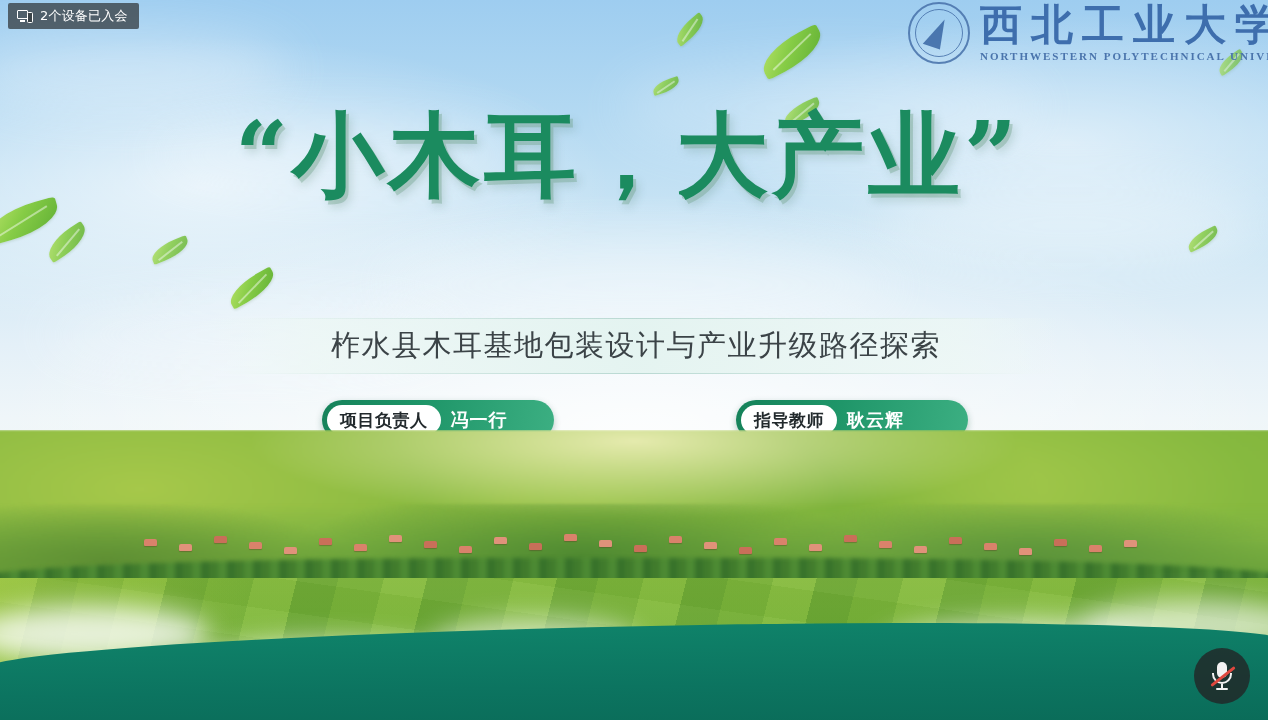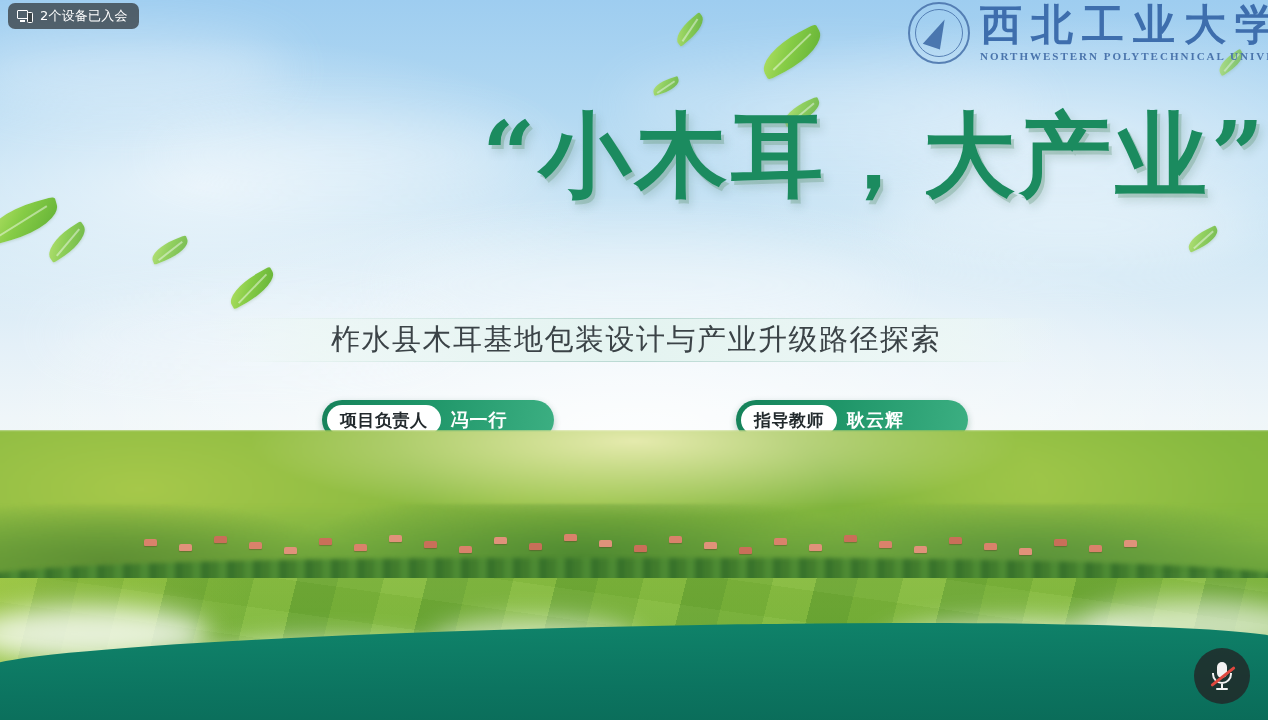--- a/index.html
+++ b/index.html
@@ -58,23 +58,23 @@
     position: absolute;
     left: 12%; top: 48%;
     width: 76%; height: 1.5px;
     background: rgba(255,255,255,.45);
     transform: rotate(-16deg);
   }
 
   
   .title-wrap {
     position: absolute;
-    left: 0; right: 0;
+    left: 0; right: 12px;
     top: 104px;
-    text-align: right;
+    text-align: center;
     pointer-events: none;
   }
   .main-title {
     display: inline-block;
     font-family: "DejaVu Serif", "Liberation Serif", serif;
     font-size: 92px;
     font-weight: 700;
     line-height: 1.12;
     letter-spacing: 4px;
     color: #1b8b5f;
@@ -83,21 +83,21 @@
        5px 7px 10px rgba(70,120,100,0.22);
     white-space: nowrap;
   }
 
   
   .subtitle-band {
     position: absolute;
     left: 212px;
     top: 318px;
     width: 848px;
-    height: 44px;
+    height: 56px;
     background: linear-gradient(90deg,
         rgba(255,255,255,0) 0%,
         rgba(236,247,244,0.72) 12%,
         rgba(226,243,239,0.88) 50%,
         rgba(236,247,244,0.72) 88%,
         rgba(255,255,255,0) 100%);
     display: flex;
     align-items: center;
     justify-content: center;
   }
@@ -329,21 +329,21 @@
   .device-badge {
     position: absolute;
     left: 8px;
     top: 3px;
     height: 26px;
     display: flex;
     align-items: center;
     gap: 7px;
     padding: 0 11px 0 9px;
     background: rgba(58,66,72,0.80);
-    border-radius: 7px;
+    border-radius: 2px;
     z-index: 40;
   }
   .device-badge .label {
     font-family: "DejaVu Sans", "Liberation Sans", sans-serif;
     font-size: 13px;
     color: #ffffff;
     white-space: nowrap;
     letter-spacing: .2px;
   }
   .devices-icon { width: 16px; height: 14px; position: relative; }

